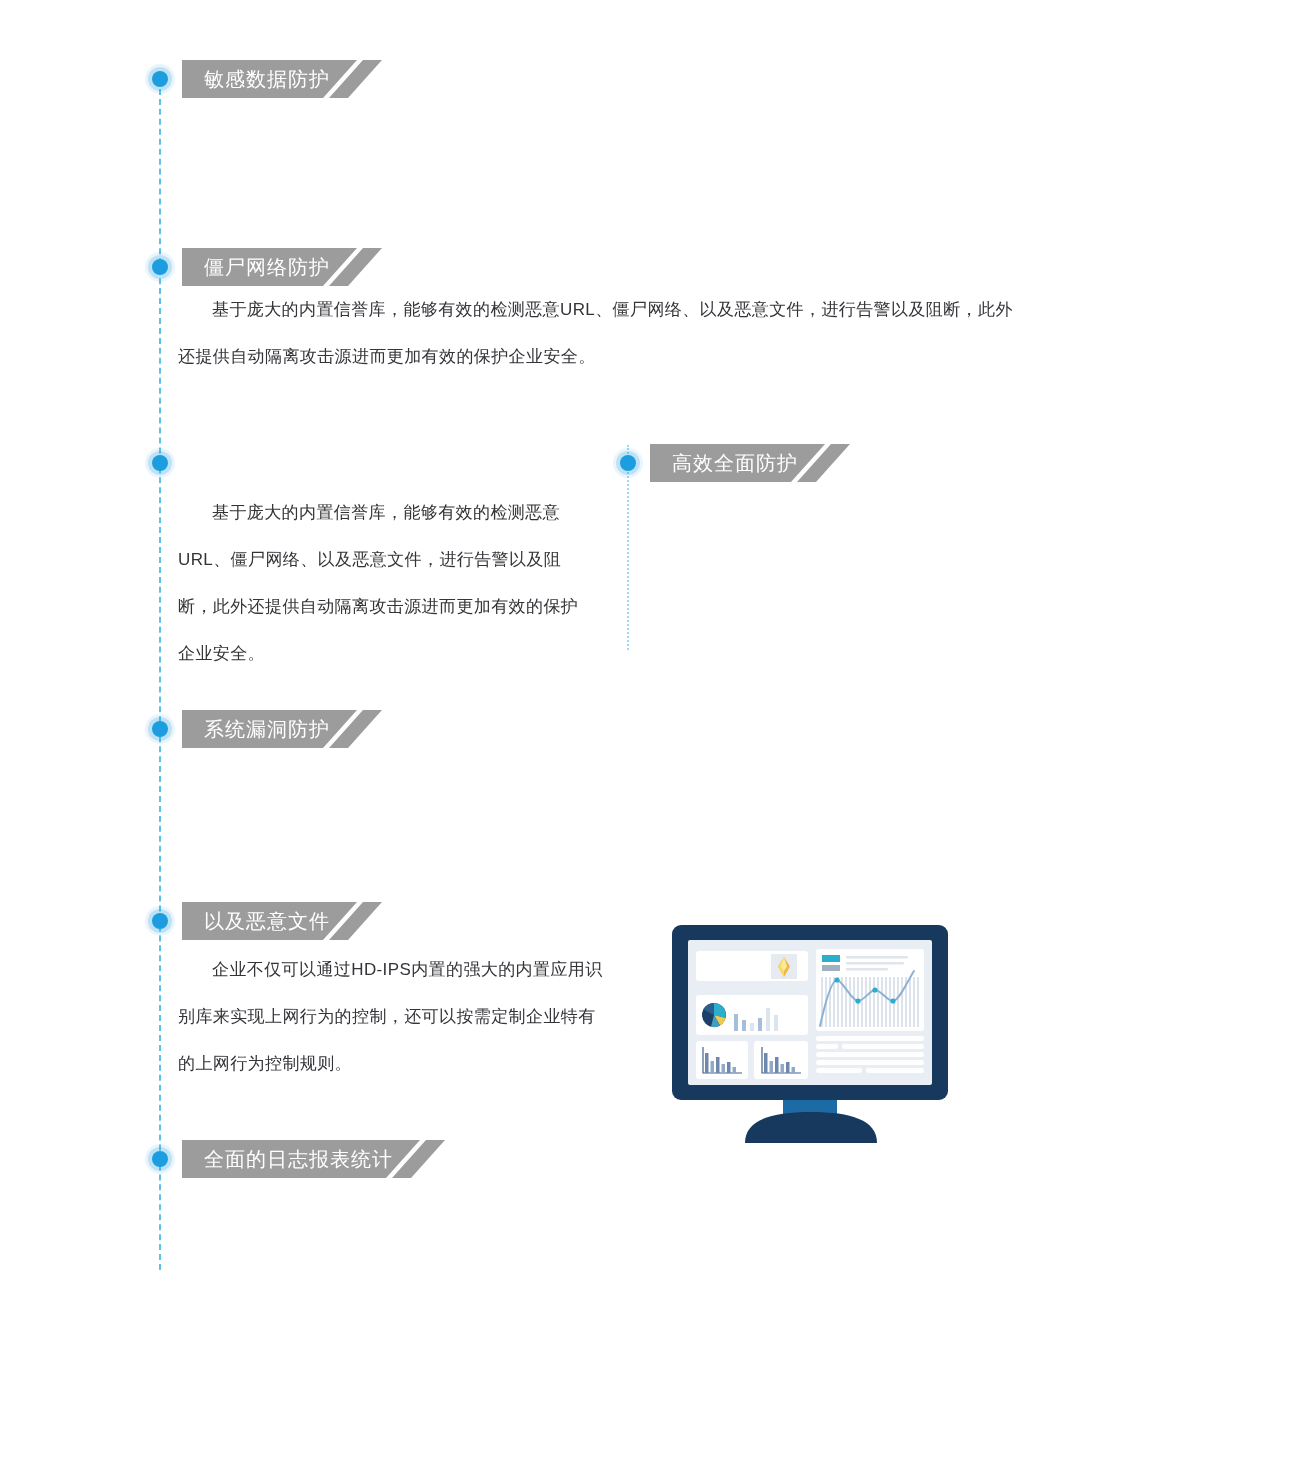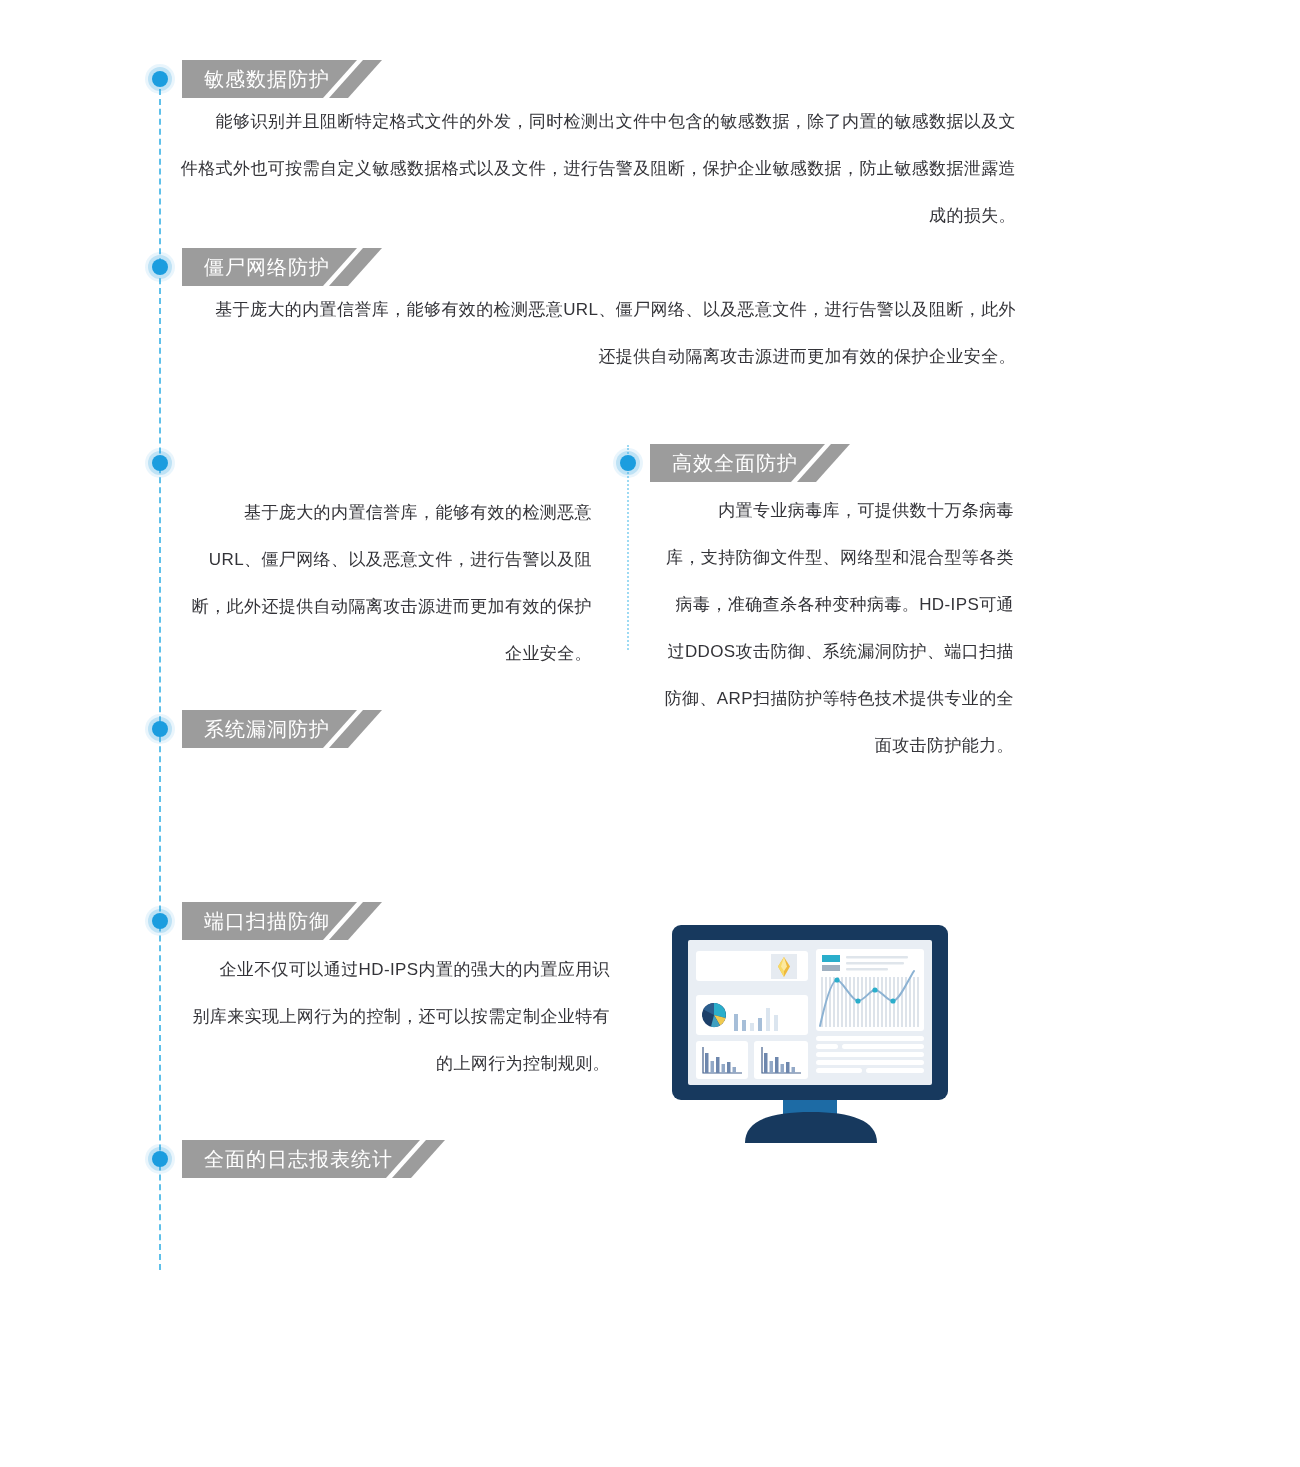--- a/index.html
+++ b/index.html
@@ -2,21 +2,20 @@
 <html><head>
 <meta charset="utf-8">
 <style>
   html,body{margin:0;padding:0;background:#ffffff;}
   .page{
     position:relative;
     width:1292px;height:1467px;
     background:#ffffff;
     font-family:"Liberation Sans",sans-serif;
     overflow:hidden;
-    text-align:right;
   }
   
   .vline{position:absolute;width:0;}
   .vline-left{
     left:159px;top:79px;height:1191px;
     border-left:2px dashed #5fc0ea;
   }
   .vline-right{
     left:627px;top:445px;height:205px;
     border-left:2px dotted #9ddaf3;
@@ -60,43 +59,41 @@
   <div class="dot" style="left:152px;top:455px"></div>
   <div class="dot" style="left:620px;top:455px"></div>
   <div class="dot" style="left:152px;top:721px"></div>
   <div class="dot" style="left:152px;top:913px"></div>
   <div class="dot" style="left:152px;top:1151px"></div>
 
   <div class="ribbon" style="position:absolute;left:182px;top:60px">
     <span class="ribbon-body">敏感数据防护</span>
     <span class="ribbon-tail"></span>
   </div>
-  <p class="para" style="left:178px;top:98px;width:838px">能够识别并且阻断特定格式文件的外发，同时检测出文件中包含的敏感数据，除了内置的敏感数据以及文件格式外也可按需自定义敏感数据格式以及文件，进行告警及阻断，保护企业敏感数据，防止敏感数据泄露造成的损失。</p>
 
   <div class="ribbon" style="position:absolute;left:182px;top:248px">
     <span class="ribbon-body">僵尸网络防护</span>
     <span class="ribbon-tail"></span>
   </div>
   <p class="para" style="left:178px;top:286px;width:838px">基于庞大的内置信誉库，能够有效的检测恶意URL、僵尸网络、以及恶意文件，进行告警以及阻断，此外还提供自动隔离攻击源进而更加有效的保护企业安全。</p>
 
   <p class="para" style="left:178px;top:489px;width:414px">基于庞大的内置信誉库，能够有效的检测恶意URL、僵尸网络、以及恶意文件，进行告警以及阻断，此外还提供自动隔离攻击源进而更加有效的保护企业安全。</p>
 
   <div class="ribbon" style="position:absolute;left:650px;top:444px">
     <span class="ribbon-body">高效全面防护</span>
     <span class="ribbon-tail"></span>
   </div>
-  <p class="para" style="left:662px;top:487px;width:352px">内置专业病毒库，可提供数十万条病毒库，支持防御文件型、网络型和混合型等各类病毒，准确查杀各种变种病毒。HD-IPS可通过DDOS攻击防御、系统漏洞防护、端口扫描防御、ARP扫描防护等特色技术提供专业的全面攻击防护能力。</p>
 
   <div class="ribbon" style="position:absolute;left:182px;top:710px">
     <span class="ribbon-body">系统漏洞防护</span>
     <span class="ribbon-tail"></span>
   </div>
 
   <div class="ribbon" style="position:absolute;left:182px;top:902px">
-    <span class="ribbon-body">端口扫描防御</span>
+    <span class="ribbon-body">以及恶意文件</span>
     <span class="ribbon-tail"></span>
   </div>
   <p class="para" style="left:178px;top:946px;width:432px">企业不仅可以通过HD-IPS内置的强大的内置应用识别库来实现上网行为的控制，还可以按需定制企业特有的上网行为控制规则。</p>
 
   <svg class="monitor-illu" viewBox="0 0 300 226">
 
     <rect x="127" y="181" width="54" height="32" fill="#1d6ba5"></rect>
     <path d="M89,224 C89,201 115,193 155,193 C195,193 221,201 221,224 Z" fill="#17395e"></path>
 
     <rect x="16" y="6" width="276" height="175" rx="9" fill="#17395e"></rect>

